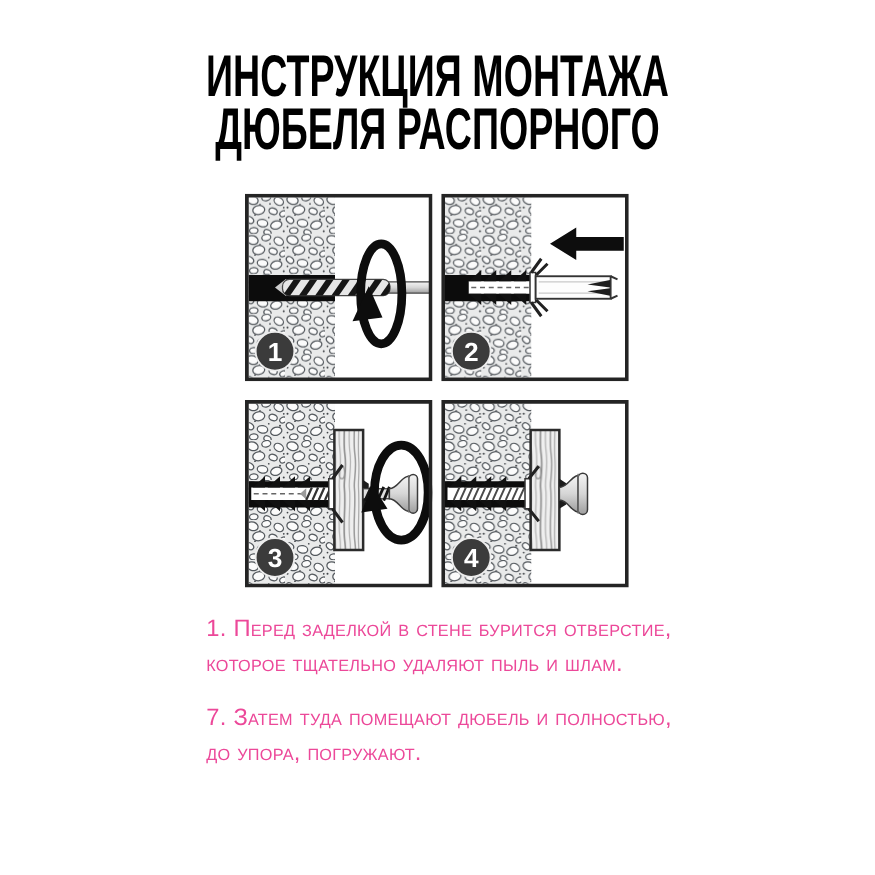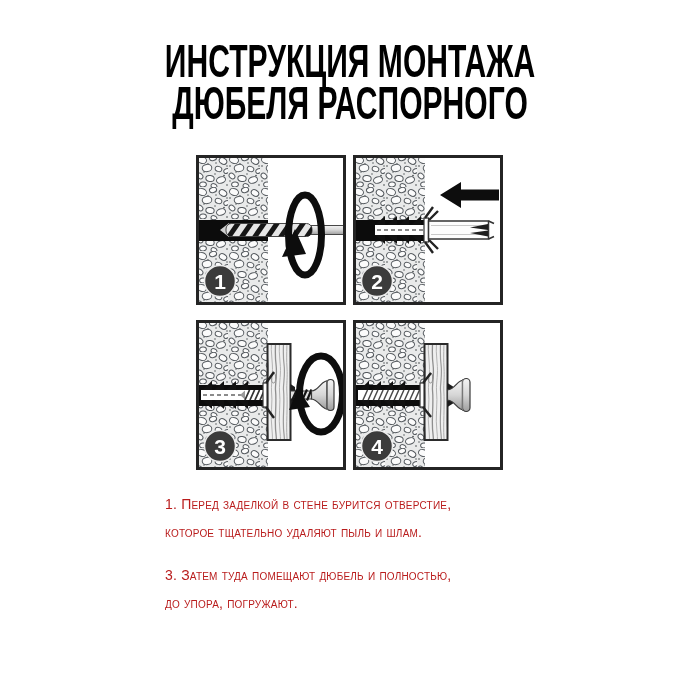--- a/index.html
+++ b/index.html
@@ -15,22 +15,22 @@
   .figure{
     position:absolute;left:196px;top:155px;
     display:grid;grid-template-columns:150px 150px;
     column-gap:7px;row-gap:15px;
   }
   .panel{width:150px;height:150px;display:block;}
   .panel text{font-family:"Liberation Sans",sans-serif;font-weight:700;}
 
   .steps{position:absolute;left:165px;top:490px;width:450px;}
   .step{
-    margin:0 0 15px 0;font-size:14px;line-height:28px;
-    font-variant:small-caps;letter-spacing:.2px;color:#b91c1c;
+    margin:0 0 15px 0;font-size:19px;line-height:28px;
+    font-variant:small-caps;letter-spacing:.2px;color:#ec4899;
     white-space:pre-line;
   }
 </style>
 </head>
 <body>
 
 <svg width="0" height="0" style="position:absolute" aria-hidden="true">
   <defs>
     <pattern id="concrete" width="32" height="32" patternUnits="userSpaceOnUse">
       <rect width="32" height="32" fill="#e9eaea"></rect>
@@ -229,15 +229,15 @@
       <text x="24" y="133.5" text-anchor="middle" font-size="21" fill="#ffffff">4</text>
     </g>
     <rect x="1.5" y="1.5" width="147" height="147" fill="none" stroke="#242424" stroke-width="3"></rect>
   </svg>
 
 </div>
 
 <div class="steps">
   <p class="step">1. Перед заделкой в стене бурится отверстие,
 которое тщательно удаляют пыль и шлам.</p>
-  <p class="step">3. Затем туда помещают дюбель и полностью,
+  <p class="step">7. Затем туда помещают дюбель и полностью,
 до упора, погружают.</p>
 </div>
 
 </body></html>

